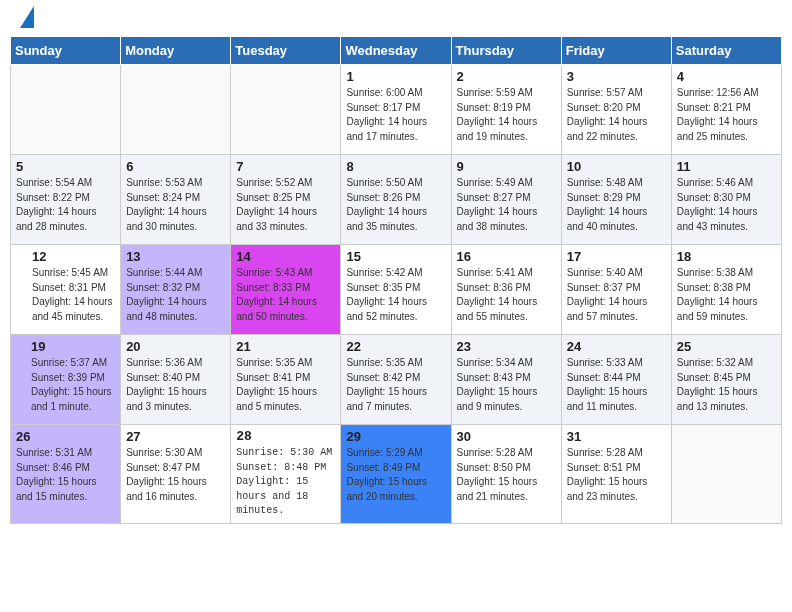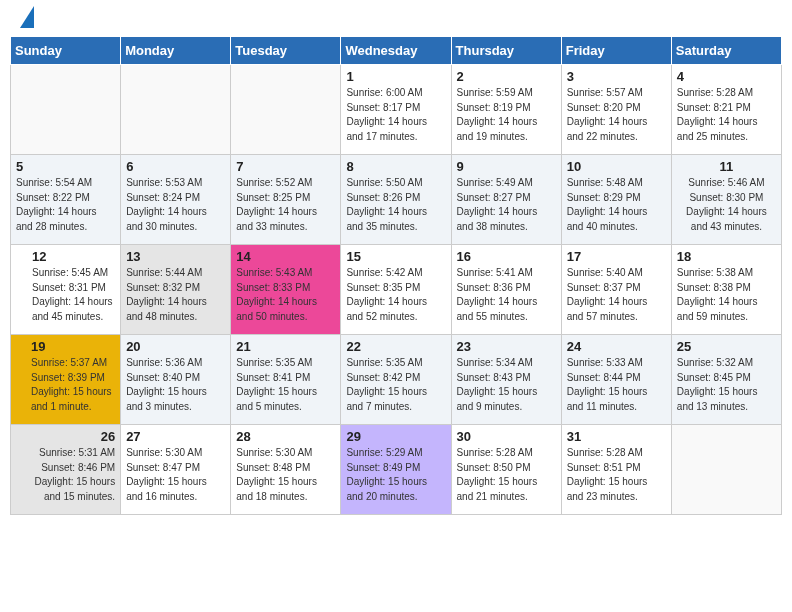--- a/index.html
+++ b/index.html
@@ -145,21 +145,21 @@
         </td>
         <td style="background: rgb(255, 255, 255);">
           <div class="day-number">3</div>
           <div class="day-info">Sunrise: 5:57 AM
 Sunset: 8:20 PM
 Daylight: 14 hours
 and 22 minutes.</div>
         </td>
         <td style="background: rgb(255, 255, 255);">
           <div class="day-number">4</div>
-          <div class="day-info">Sunrise: 5:28 AM
+          <div class="day-info">Sunrise: 12:56 AM
 Sunset: 8:21 PM
 Daylight: 14 hours
 and 25 minutes.</div>
         </td>
       </tr>
       <tr>
         <td style="background: rgb(240, 244, 248);">
           <div class="day-number">5</div>
           <div class="day-info">Sunrise: 5:54 AM
 Sunset: 8:22 PM
@@ -194,44 +194,44 @@
 Daylight: 14 hours
 and 38 minutes.</div>
         </td>
         <td style="background: rgb(240, 244, 248); margin-left: 48px;">
           <div class="day-number">10</div>
           <div class="day-info">Sunrise: 5:48 AM
 Sunset: 8:29 PM
 Daylight: 14 hours
 and 40 minutes.</div>
         </td>
-        <td style="background: rgb(240, 244, 248); text-align: center;">
+        <td style="background: rgb(240, 244, 248);">
           <div class="day-number">11</div>
           <div class="day-info">Sunrise: 5:46 AM
 Sunset: 8:30 PM
 Daylight: 14 hours
 and 43 minutes.</div>
         </td>
       </tr>
       <tr>
         <td style="background: rgb(255, 255, 255); padding-left: 21px;">
           <div class="day-number">12</div>
           <div class="day-info">Sunrise: 5:45 AM
 Sunset: 8:31 PM
 Daylight: 14 hours
 and 45 minutes.</div>
         </td>
-        <td style="background: #e5e5e5;">
+        <td style="background: #c4b5fd;">
           <div class="day-number">13</div>
           <div class="day-info">Sunrise: 5:44 AM
 Sunset: 8:32 PM
 Daylight: 14 hours
 and 48 minutes.</div>
         </td>
-        <td style="background: #ec4899;">
+        <td style="background: #d946ef;">
           <div class="day-number">14</div>
           <div class="day-info">Sunrise: 5:43 AM
 Sunset: 8:33 PM
 Daylight: 14 hours
 and 50 minutes.</div>
         </td>
         <td style="background: rgb(255, 255, 255);">
           <div class="day-number">15</div>
           <div class="day-info">Sunrise: 5:42 AM
 Sunset: 8:35 PM
@@ -254,21 +254,21 @@
         </td>
         <td style="background: rgb(255, 255, 255);">
           <div class="day-number">18</div>
           <div class="day-info">Sunrise: 5:38 AM
 Sunset: 8:38 PM
 Daylight: 14 hours
 and 59 minutes.</div>
         </td>
       </tr>
       <tr>
-        <td style="background: #eab308; padding-left: 20px;">
+        <td style="background: #c4b5fd; padding-left: 20px;">
           <div class="day-number">19</div>
           <div class="day-info">Sunrise: 5:37 AM
 Sunset: 8:39 PM
 Daylight: 15 hours
 and 1 minute.</div>
         </td>
         <td style="background: rgb(240, 244, 248);">
           <div class="day-number">20</div>
           <div class="day-info">Sunrise: 5:36 AM
 Sunset: 8:40 PM
@@ -305,42 +305,42 @@
         </td>
         <td style="background: rgb(240, 244, 248);">
           <div class="day-number">25</div>
           <div class="day-info">Sunrise: 5:32 AM
 Sunset: 8:45 PM
 Daylight: 15 hours
 and 13 minutes.</div>
         </td>
       </tr>
       <tr>
-        <td style="background: #e5e5e5; text-align: right;">
+        <td style="background: #c4b5fd;">
           <div class="day-number">26</div>
           <div class="day-info">Sunrise: 5:31 AM
 Sunset: 8:46 PM
 Daylight: 15 hours
 and 15 minutes.</div>
         </td>
         <td style="background: rgb(255, 255, 255);">
           <div class="day-number">27</div>
           <div class="day-info">Sunrise: 5:30 AM
 Sunset: 8:47 PM
 Daylight: 15 hours
 and 16 minutes.</div>
         </td>
-        <td style="background: rgb(255, 255, 255);">
+        <td style="background: rgb(255, 255, 255); font-family: Liberation Mono, monospace;">
           <div class="day-number">28</div>
           <div class="day-info">Sunrise: 5:30 AM
 Sunset: 8:48 PM
 Daylight: 15 hours
 and 18 minutes.</div>
         </td>
-        <td style="background: #c4b5fd;">
+        <td style="background: #3b82f6;">
           <div class="day-number">29</div>
           <div class="day-info">Sunrise: 5:29 AM
 Sunset: 8:49 PM
 Daylight: 15 hours
 and 20 minutes.</div>
         </td>
         <td style="background: rgb(255, 255, 255);">
           <div class="day-number">30</div>
           <div class="day-info">Sunrise: 5:28 AM
 Sunset: 8:50 PM

